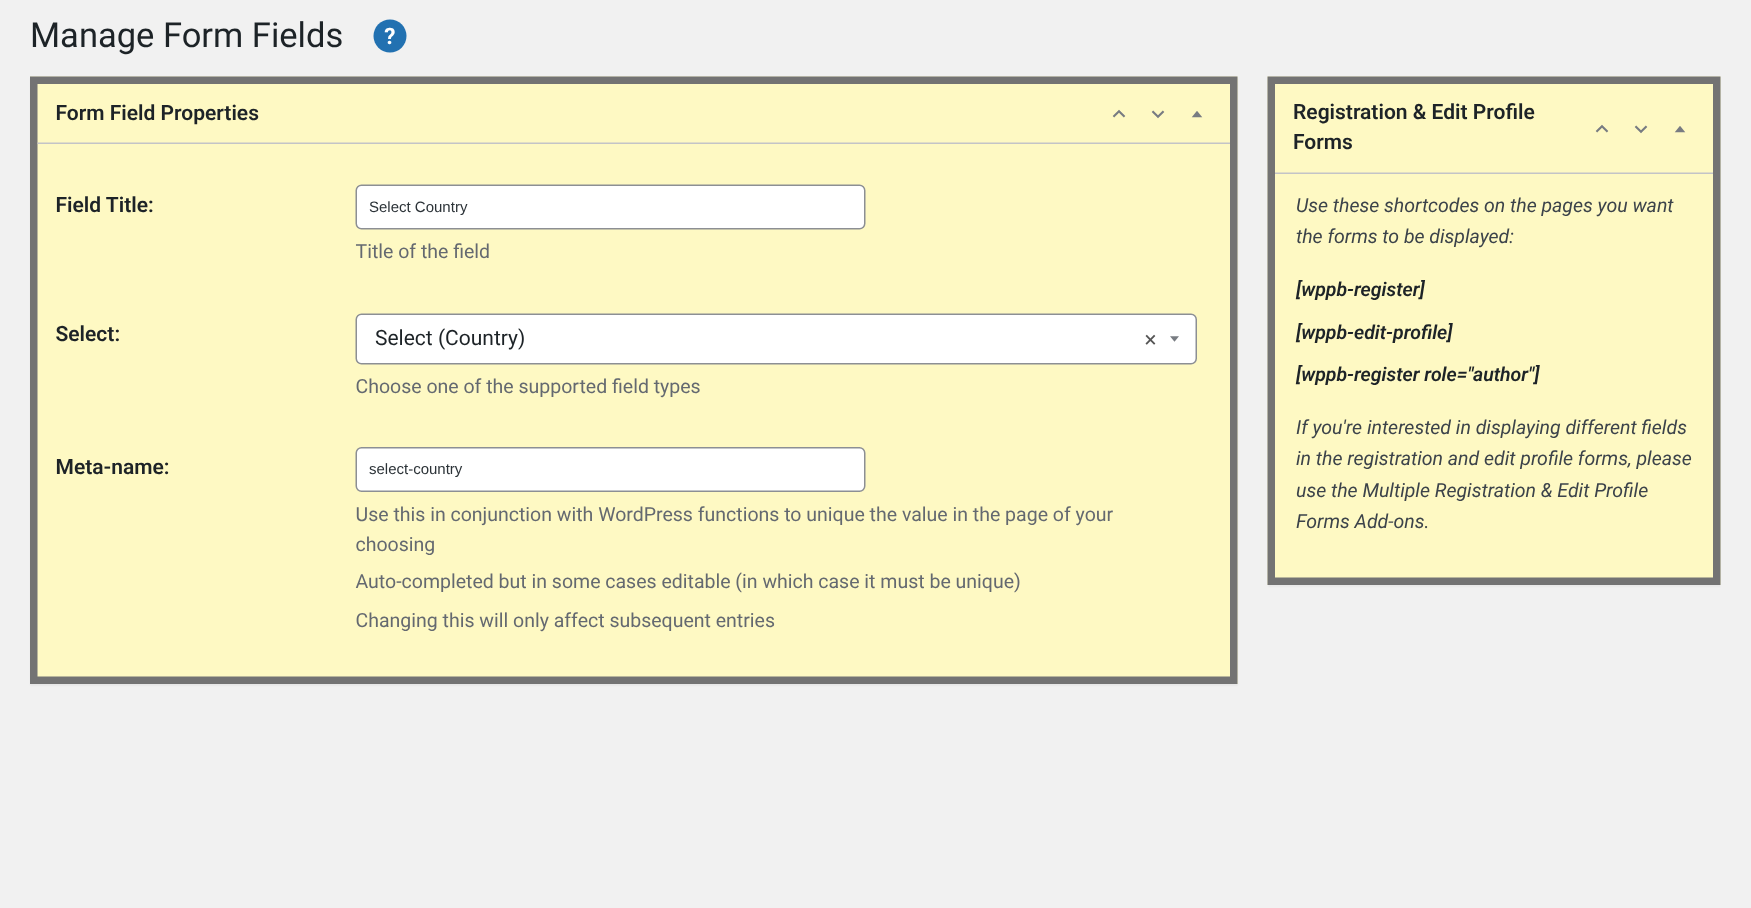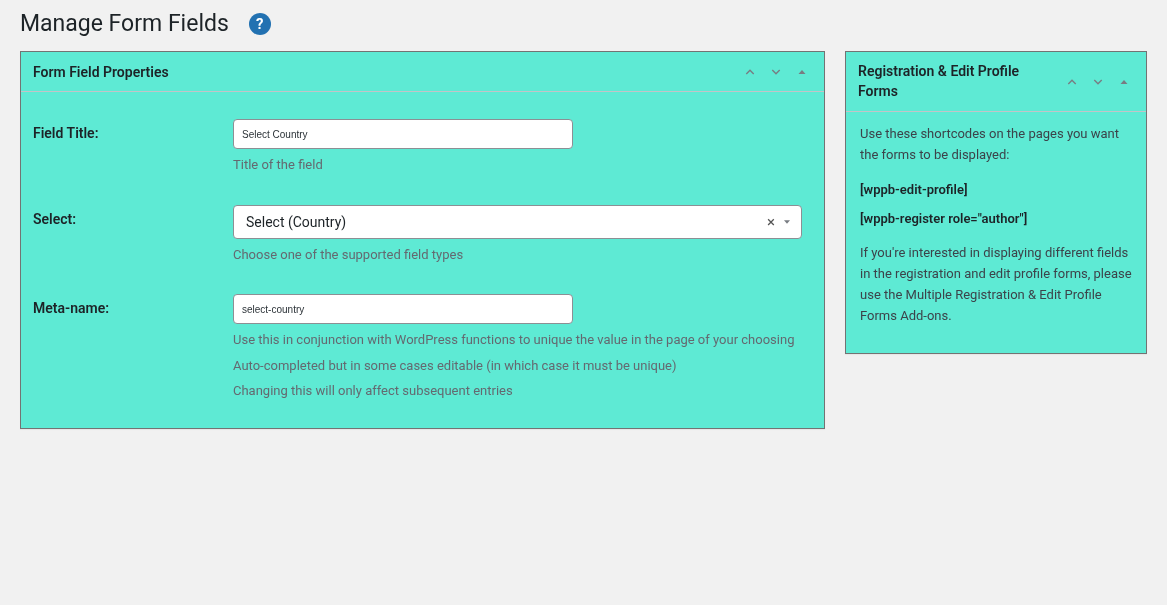--- a/index.html
+++ b/index.html
@@ -45,22 +45,22 @@
     }
     .main-col {
       flex: 1;
       min-width: 0;
     }
     .side-col {
       width: 302px;
       flex-shrink: 0;
     }
     .postbox {
-      background: #5eead4;
-      border: 1px solid #737373;
+      background: #fef9c3;
+      border: 5px solid #737373;
       box-shadow: 0 1px 1px rgba(0,0,0,0.04);
     }
     .postbox-header {
       display: flex;
       align-items: center;
       justify-content: space-between;
       border-bottom: 1px solid #c3c4c7;
       padding: 0;
       min-height: 40px;
     }
@@ -171,20 +171,21 @@
       resize: both;
     }
     .side-body {
       padding: 12px 14px;
       font-size: 13px;
       color: #3c434a;
       line-height: 1.6;
     }
     .side-body p {
       margin-bottom: 14px;
+      font-style: italic;
     }
     .shortcode-list {
       margin-bottom: 14px;
     }
     .shortcode-list p {
       font-weight: 600;
       margin-bottom: 8px;
       color: #1d2327;
     }
     .side-title {
@@ -281,20 +282,21 @@
             <button class="handle-btn">
               <svg viewBox="0 0 20 20">
                   <path fill="currentColor" d="M5 13l5-6 5 6H5z"></path>
                 </svg>
             </button>
           </div>
         </div>
         <div class="side-body">
           <p>Use these shortcodes on the pages you want the forms to be displayed:</p>
           <div class="shortcode-list">
+            <p>[wppb-register]</p>
             <p>[wppb-edit-profile]</p>
             <p>[wppb-register role="author"]</p>
           </div>
           <p>If you're interested in displaying different fields in the registration and edit profile forms, please use the Multiple Registration &amp; Edit Profile Forms Add-ons.</p>
         </div>
       </div>
     </div>
   </div>
 </div>
 

